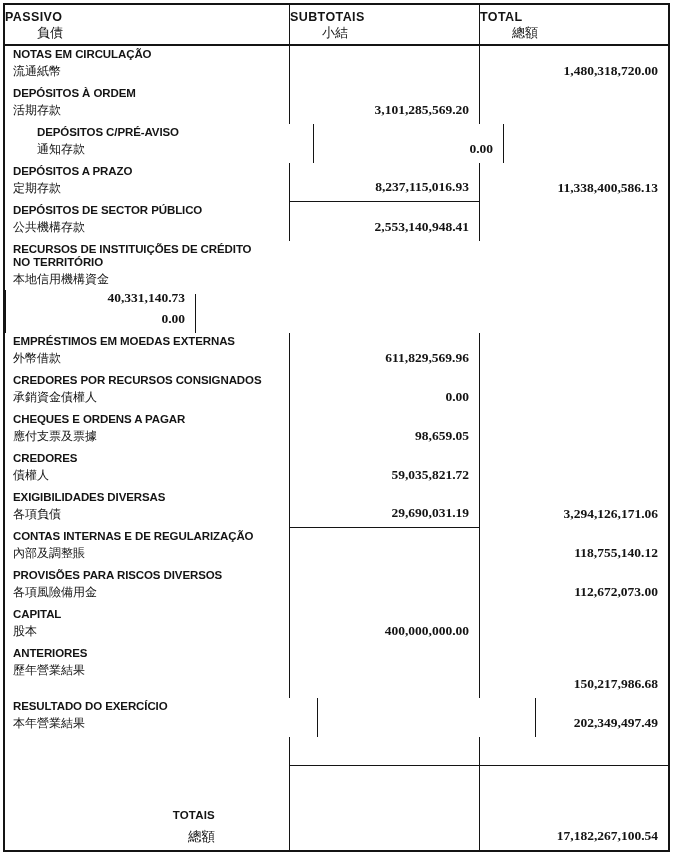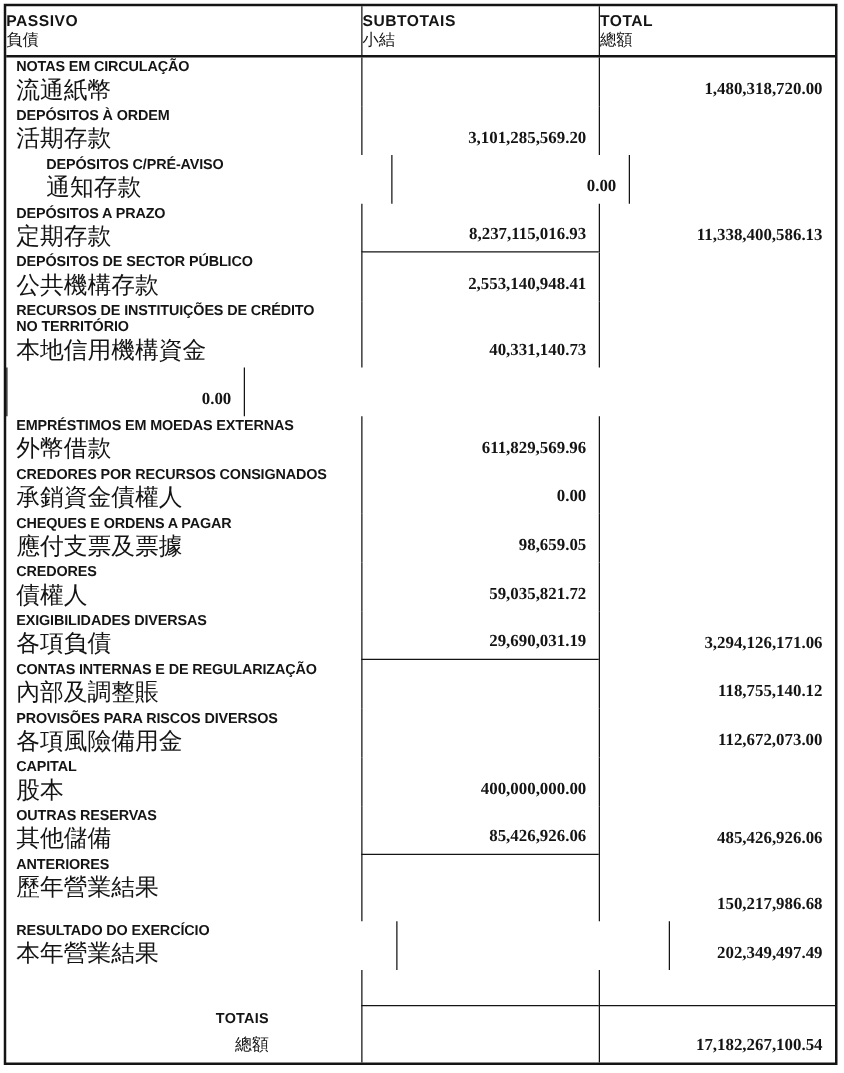--- a/index.html
+++ b/index.html
@@ -21,28 +21,28 @@
   }
   
   .c1 { width:284px; box-sizing:border-box; }
   .c2 { width:190px; box-sizing:border-box; border-left:1.5px solid #141414; }
   .c3 { flex:1; box-sizing:border-box; border-left:1.5px solid #141414; }
 
   
   .hdr { display:flex; height:41px; border-bottom:2px solid #141414; box-sizing:border-box; flex:none; }
   .hcell { display:flex; flex-direction:column; align-items:flex-start; justify-content:center; padding-top:1px; }
   .hpt { font-weight:bold; font-size:12.5px; letter-spacing:.4px; line-height:15px; }
-  .hzh { font-size:13px; line-height:16px; font-family:"DejaVu Sans", sans-serif; }
+  .hzh { font-size:13px; line-height:16px; font-family:"DejaVu Sans", sans-serif;margin-left:32px; }
 
   
   #rows { display:flex; flex-direction:column; flex:none; }
   .row { display:flex; flex:none; }
   .labcell { padding:2px 6px 0 8px; display:flex; flex-direction:column; }
   .pt { font-weight:bold; font-size:11.5px; line-height:13px; letter-spacing:-0.1px; }
-  .zh { font-size:19px; line-height:19px; margin-top:2px; font-family:Liberation Serif, serif; }
+  .zh { font-size:12px; line-height:19px; margin-top:2px; font-family:Liberation Mono, monospace; }
   .num {
     display:flex; align-items:flex-end; justify-content:flex-end;
     padding:0 10px 6px 0;
     font-family:"Liberation Serif", serif;
     font-weight:bold; font-size:13.5px;
     white-space:nowrap;
   }
   .rule { border-bottom:1.5px solid #141414; }
 
   
@@ -111,21 +111,21 @@
           <div class="c3 num">11,338,400,586.13</div>
         </div>
         <div class="row" style="height: 39px;">
           <div class="c1 labcell">
             <div class="pt">DEPÓSITOS DE SECTOR PÚBLICO</div>
             <div class="zh">公共機構存款</div>
           </div>
           <div class="c2 num">2,553,140,948.41</div>
           <div class="c3 num"></div>
         </div>
-        <div class="row" style="height: 53px;">
+        <div class="row" style="height: 53px; flex-direction: column;">
           <div class="c1 labcell">
             <div class="pt">RECURSOS DE INSTITUIÇÕES DE CRÉDITO</div>
             <div class="pt">NO TERRITÓRIO</div>
             <div class="zh">本地信用機構資金</div>
           </div>
           <div class="c2 num">40,331,140.73</div>
           <div class="c3 num"></div>
         </div>
         <div class="row" style="height: 39px;">
           <div class="c2 num">0.00</div>
@@ -187,28 +187,20 @@
           <div class="c2 num"></div>
           <div class="c3 num">112,672,073.00</div>
         </div>
         <div class="row" style="height: 39px;">
           <div class="c1 labcell">
             <div class="pt">CAPITAL</div>
             <div class="zh">股本</div>
           </div>
           <div class="c2 num">400,000,000.00</div>
           <div class="c3 num"></div>
-        </div>
-        <div class="row" style="height: 39px;">
-          <div class="c1 labcell">
-            <div class="pt">OUTRAS RESERVAS</div>
-            <div class="zh">其他儲備</div>
-          </div>
-          <div class="c2 num rule">85,426,926.06</div>
-          <div class="c3 num">485,426,926.06</div>
         </div>
         <div class="row" style="height: 53px;">
           <div class="c1 labcell">
             <div class="pt">ANTERIORES</div>
             <div class="zh">歷年營業結果</div>
           </div>
           <div class="c2 num"></div>
           <div class="c3 num">150,217,986.68</div>
         </div>
         <div class="row" style="height: 39px; gap: 28px;">

